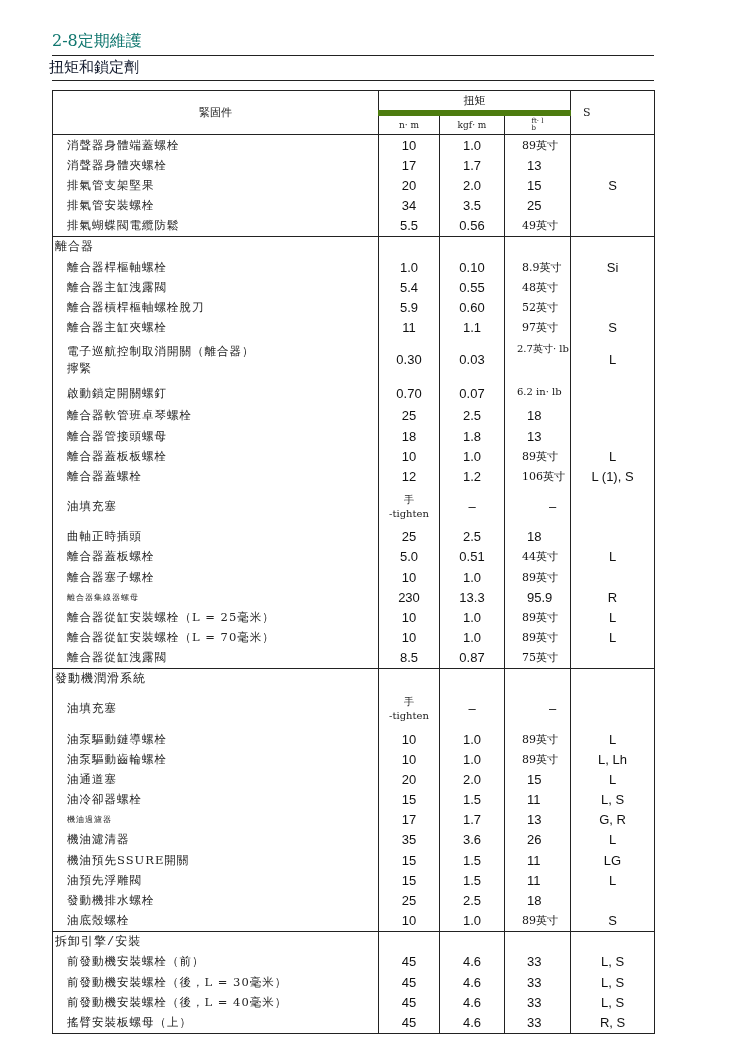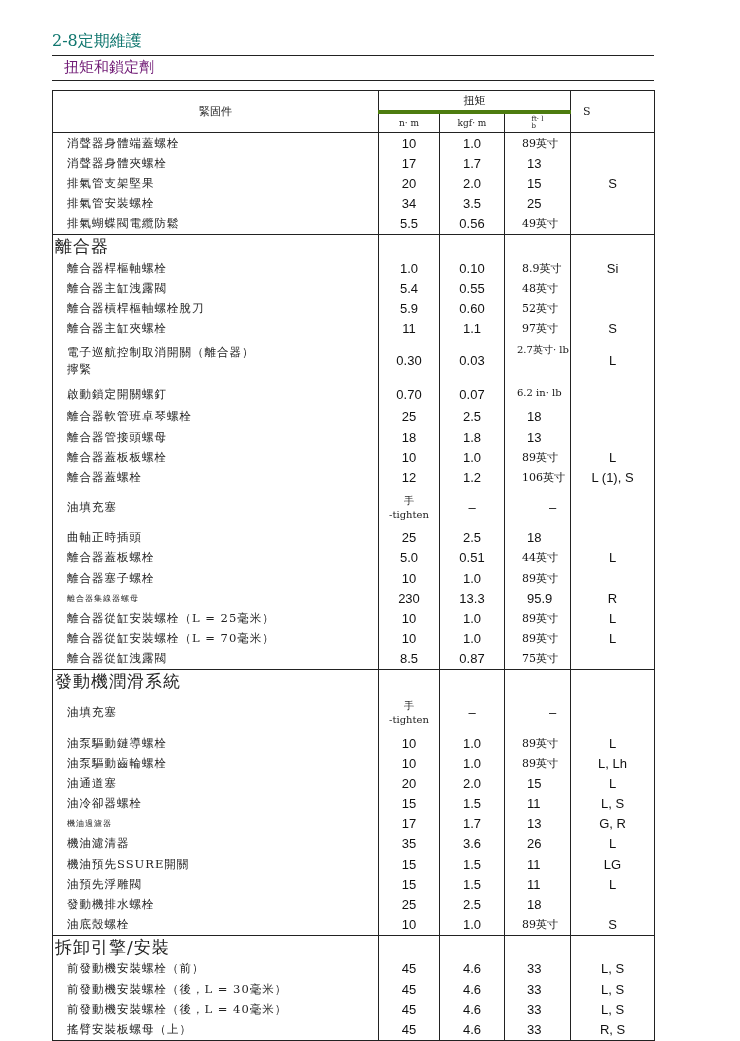--- a/index.html
+++ b/index.html
@@ -6,49 +6,49 @@
   body {
     width: 740px; height: 1041px; position: relative; overflow: hidden;
     font-family: "DejaVu Serif", serif; color: #111;
   }
   .page-title {
     position: absolute; left: 52px; top: 31px;
     font-size: 16px; font-family: "DejaVu Serif", serif; color: #0f766e;
   }
   .rule1 { position: absolute; left: 52px; top: 55px; width: 602px; height: 0; border-top: 1.5px solid #222; }
   .section-title {
-    position: absolute; left: 64px; top: 58px;
-    font-size: 15px; font-family: "DejaVu Serif", serif; color: #701a75;
+    position: absolute; left: 49px; top: 58px;
+    font-size: 15px; font-family: "DejaVu Serif", serif; color: #0f172a;
   }
   .rule2 { position: absolute; left: 52px; top: 80px; width: 602px; height: 0; border-top: 1.5px solid #222; }
 
   table.torque {
     position: absolute; left: 52px; top: 90px; width: 602px;
     border-collapse: collapse; table-layout: fixed;
   }
   table.torque td, table.torque th {
     border-left: 1.2px solid #222; border-right: 1.2px solid #222;
     padding: 0; vertical-align: middle;
   }
   table.torque th { font-weight: normal; font-family: "DejaVu Serif", serif; color: #222; }
   .hdr-top th { border-top: 1.5px solid #222; }
   .h-fastener { font-size: 11px; height: 38px; text-align: center; border-bottom: 1.5px solid #222; }
-  .h-torque { font-size: 11px; height: 19px; text-align: center; border-bottom: 4px solid #4d7c0f; }
+  .h-torque { font-size: 11px; height: 19px; text-align: center; border-bottom: 6px solid #4d7c0f; }
   .h-s { font-size: 11px; text-align: left; padding-left: 12px !important; border-bottom: 1.5px solid #222; }
   .h-unit { font-size: 9px; height: 18px; text-align: center; border-bottom: 1.5px solid #222; font-family: "DejaVu Serif", serif; }
   .h-unit .ftlb { font-size: 7px; line-height: 7px; display: inline-block; text-align: left; }
 
   tr.row td { height: 20.2px; }
   tr.row.tall td { height: 40px; }
   tr.row.last td { border-bottom: 1.5px solid #222; margin-top: 31px; }
   tr.grp td { height: 20px; border-top: 1.5px solid #222; }
   td.name { font-size: 11.5px; padding-left: 14px !important; letter-spacing: 1px; font-family: "DejaVu Serif", serif; color: #222; }
   td.name.small { font-size: 8px; margin-top: 36px; }
   td.name.two { line-height: 17px; }
-  td.grpname { font-size: 17px; padding-left: 2px !important; letter-spacing: 1px; color: #222; }
+  td.grpname { font-size: 12px; padding-left: 2px !important; letter-spacing: 1px; color: #222; font-family: Liberation Mono, monospace; }
   td.num { text-align: center; font-family: "Liberation Sans", sans-serif; font-size: 13px; color: #111; }
   td.ft { text-align: left; padding-left: 22px !important; font-family: "Liberation Sans", sans-serif; font-size: 13px; color: #111; }
   td.ft.cn { font-family: "DejaVu Serif", serif; font-size: 11px; padding-left: 17px !important; }
   td.ft.tiny { font-family: "DejaVu Serif", serif; font-size: 10px; padding-left: 12px !important; vertical-align: top; padding-top: 4px !important; margin-top: 36px; }
   td.ft.dash { padding-left: 30px !important; }
   td.snote { text-align: center; font-family: "Liberation Sans", sans-serif; font-size: 13px; color: #111; }
   td.hand { text-align: center; font-size: 10px; line-height: 14px; font-family: "DejaVu Serif", serif; color: #222; }
   td.dash { text-align: center; font-family: "Liberation Sans", sans-serif; font-size: 13px; }
 </style>
 </head>

